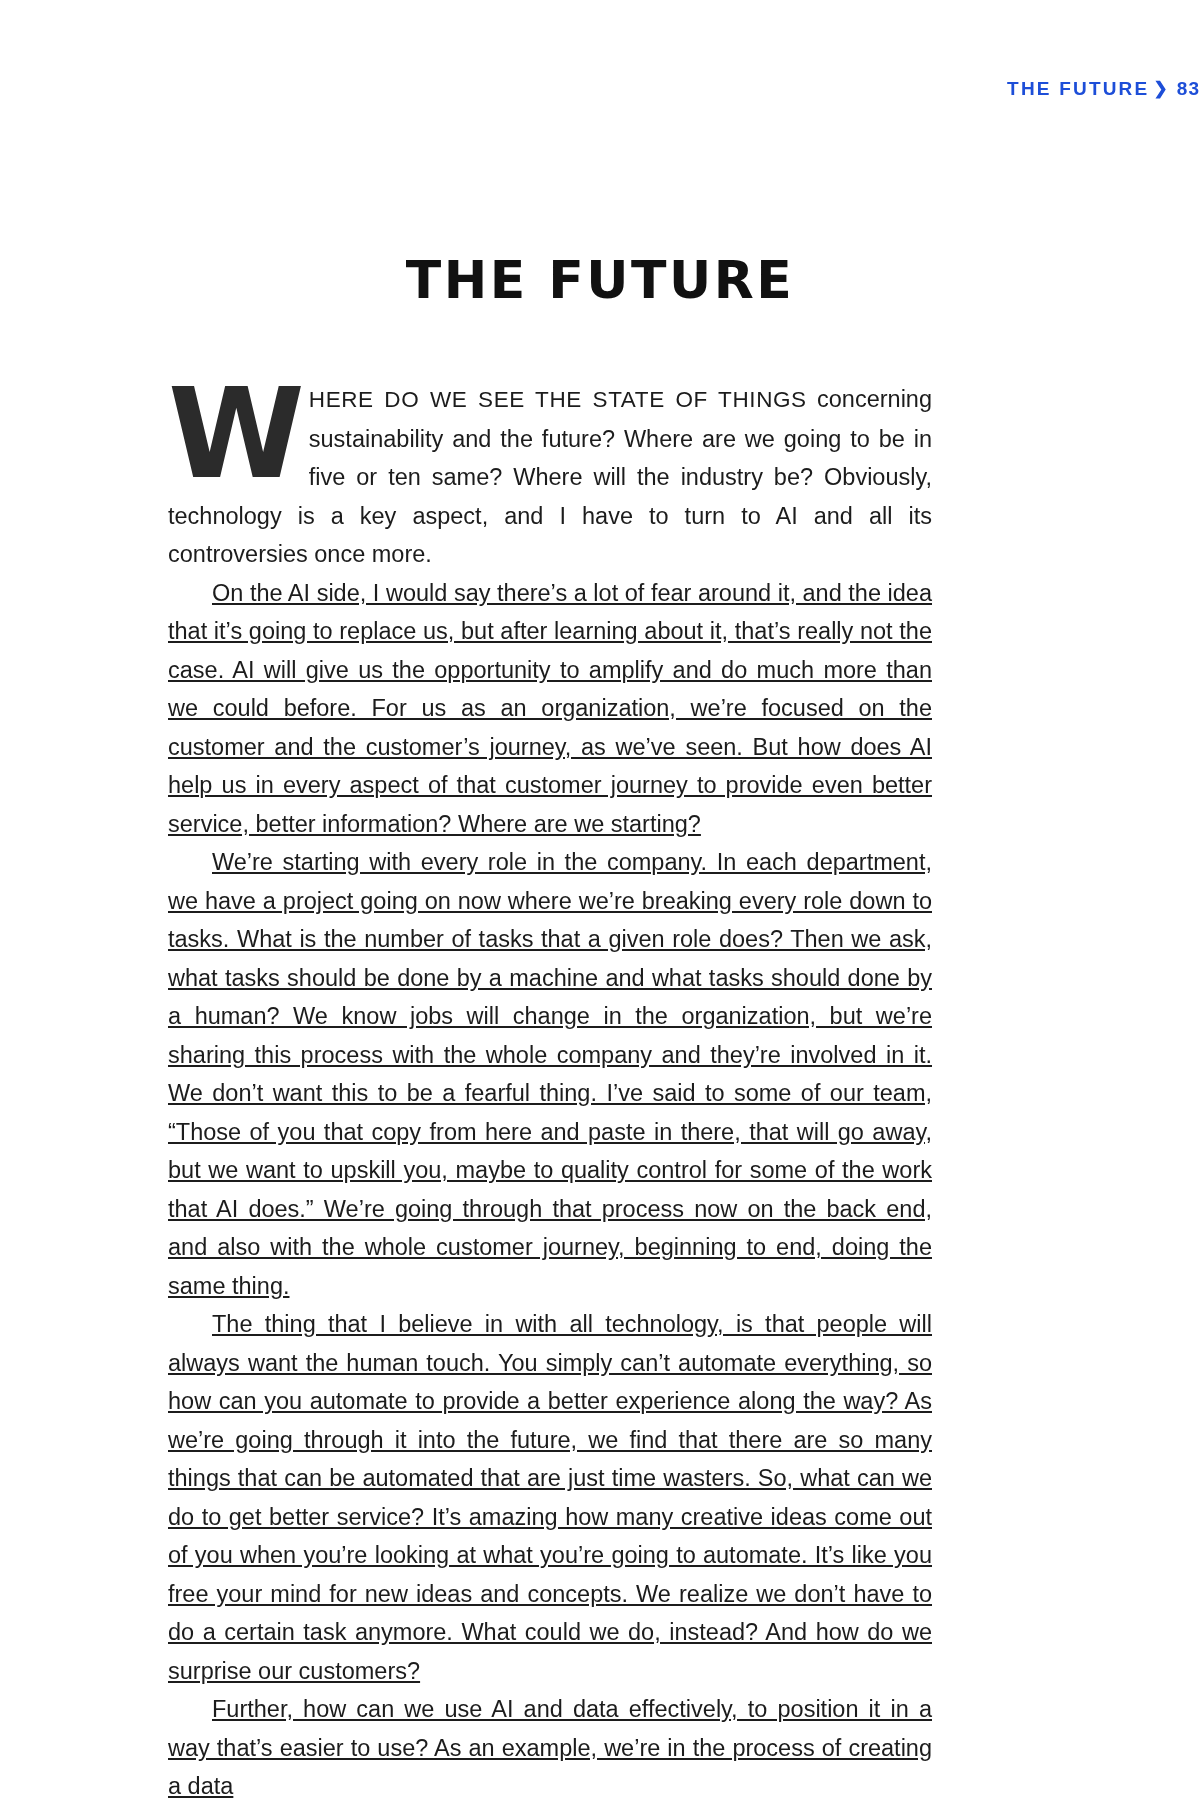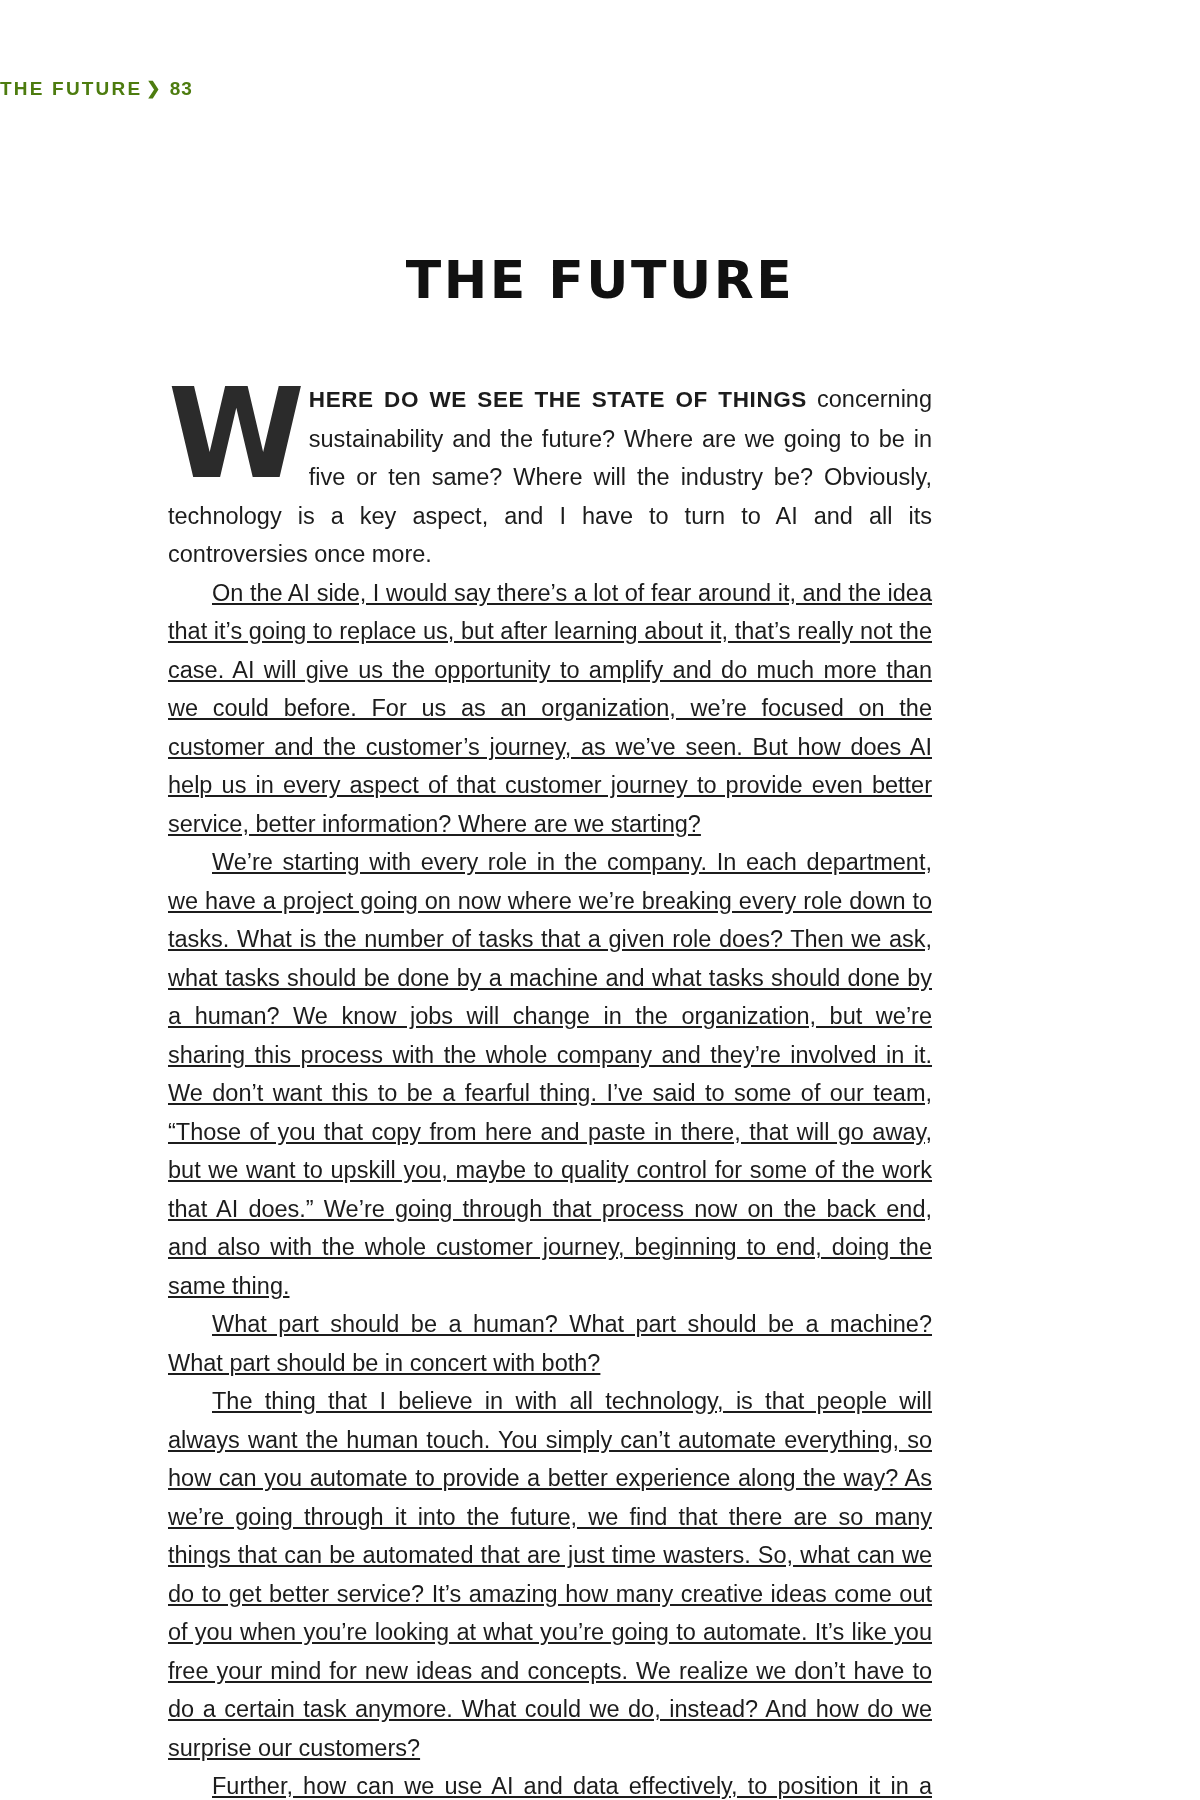--- a/index.html
+++ b/index.html
@@ -19,25 +19,25 @@
     height: 1800px;
     box-sizing: border-box;
     padding: 0;
     overflow: hidden;
   }
   .running-head {
     position: absolute;
     top: 78px;
     left: 0;
     right: 0;
-    text-align: left;
+    text-align: right;
     font-size: 19px;
     letter-spacing: 2.2px;
     font-weight: 600;
-    color: #4d7c0f;
+    color: #1d4ed8;
   }
   .running-head .rh-sep {
     display: inline-block;
     margin: 0 7px 0 4px;
     font-size: 17px;
     transform: translateY(-1px);
   }
   .running-head .rh-page {
     letter-spacing: 1px;
   }
@@ -80,21 +80,21 @@
     float: left;
     font-family: "DejaVu Sans", sans-serif;
     font-size: 124px;
     line-height: 96px;
     font-weight: 800;
     color: #2b2b2b;
     margin: 6px 6px 0 0;
     letter-spacing: -2px;
   }
   .smallcaps {
-    font-weight: 700;
+    font-weight: 400;
     letter-spacing: 0.6px;
     font-size: 22.5px;
   }
 </style>
 </head>
 <body>
 
 <div class="page">
 
   <div class="running-head">
@@ -104,19 +104,18 @@
   <h1 class="chapter-title">THE FUTURE</h1>
 
   <div class="body-col">
 
     <p class="first-par">
       <span class="dropcap">W</span><span class="smallcaps">HERE DO WE SEE THE STATE OF THINGS</span><span> concerning sustainability and the future? Where are we going to be in five or ten same? Where will the industry be? Obviously, technology is a key aspect, and I have to turn to AI and all its controversies once more.</span>
     </p>
 
     <p class="indent">On the AI side, I would say there’s a lot of fear around it, and the idea that it’s going to replace us, but after learning about it, that’s really not the case. AI will give us the opportunity to amplify and do much more than we could before. For us as an organization, we’re focused on the customer and the customer’s journey, as we’ve seen. But how does AI help us in every aspect of that customer journey to provide even better service, better information? Where are we starting?</p>
     <p class="indent">We’re starting with every role in the company. In each department, we have a project going on now where we’re breaking every role down to tasks. What is the number of tasks that a given role does? Then we ask, what tasks should be done by a machine and what tasks should done by a human? We know jobs will change in the organization, but we’re sharing this process with the whole company and they’re involved in it. We don’t want this to be a fearful thing. I’ve said to some of our team, “Those of you that copy from here and paste in there, that will go away, but we want to upskill you, maybe to quality control for some of the work that AI does.” We’re going through that process now on the back end, and also with the whole customer journey, beginning to end, doing the same thing.</p>
-    <p class="indent">What part should be a human? What part should be a machine? What part should be in concert with both?</p>
     <p class="indent">The thing that I believe in with all technology, is that people will always want the human touch. You simply can’t automate everything, so how can you automate to provide a better experience along the way? As we’re going through it into the future, we find that there are so many things that can be automated that are just time wasters. So, what can we do to get better service? It’s amazing how many creative ideas come out of you when you’re looking at what you’re going to automate. It’s like you free your mind for new ideas and concepts. We realize we don’t have to do a certain task anymore. What could we do, instead? And how do we surprise our customers?</p>
     <p class="indent">Further, how can we use AI and data effectively, to position it in a way that’s easier to use? As an example, we’re in the process of creating a data</p>
 
   </div>
 
 </div>
 
 </body></html>

